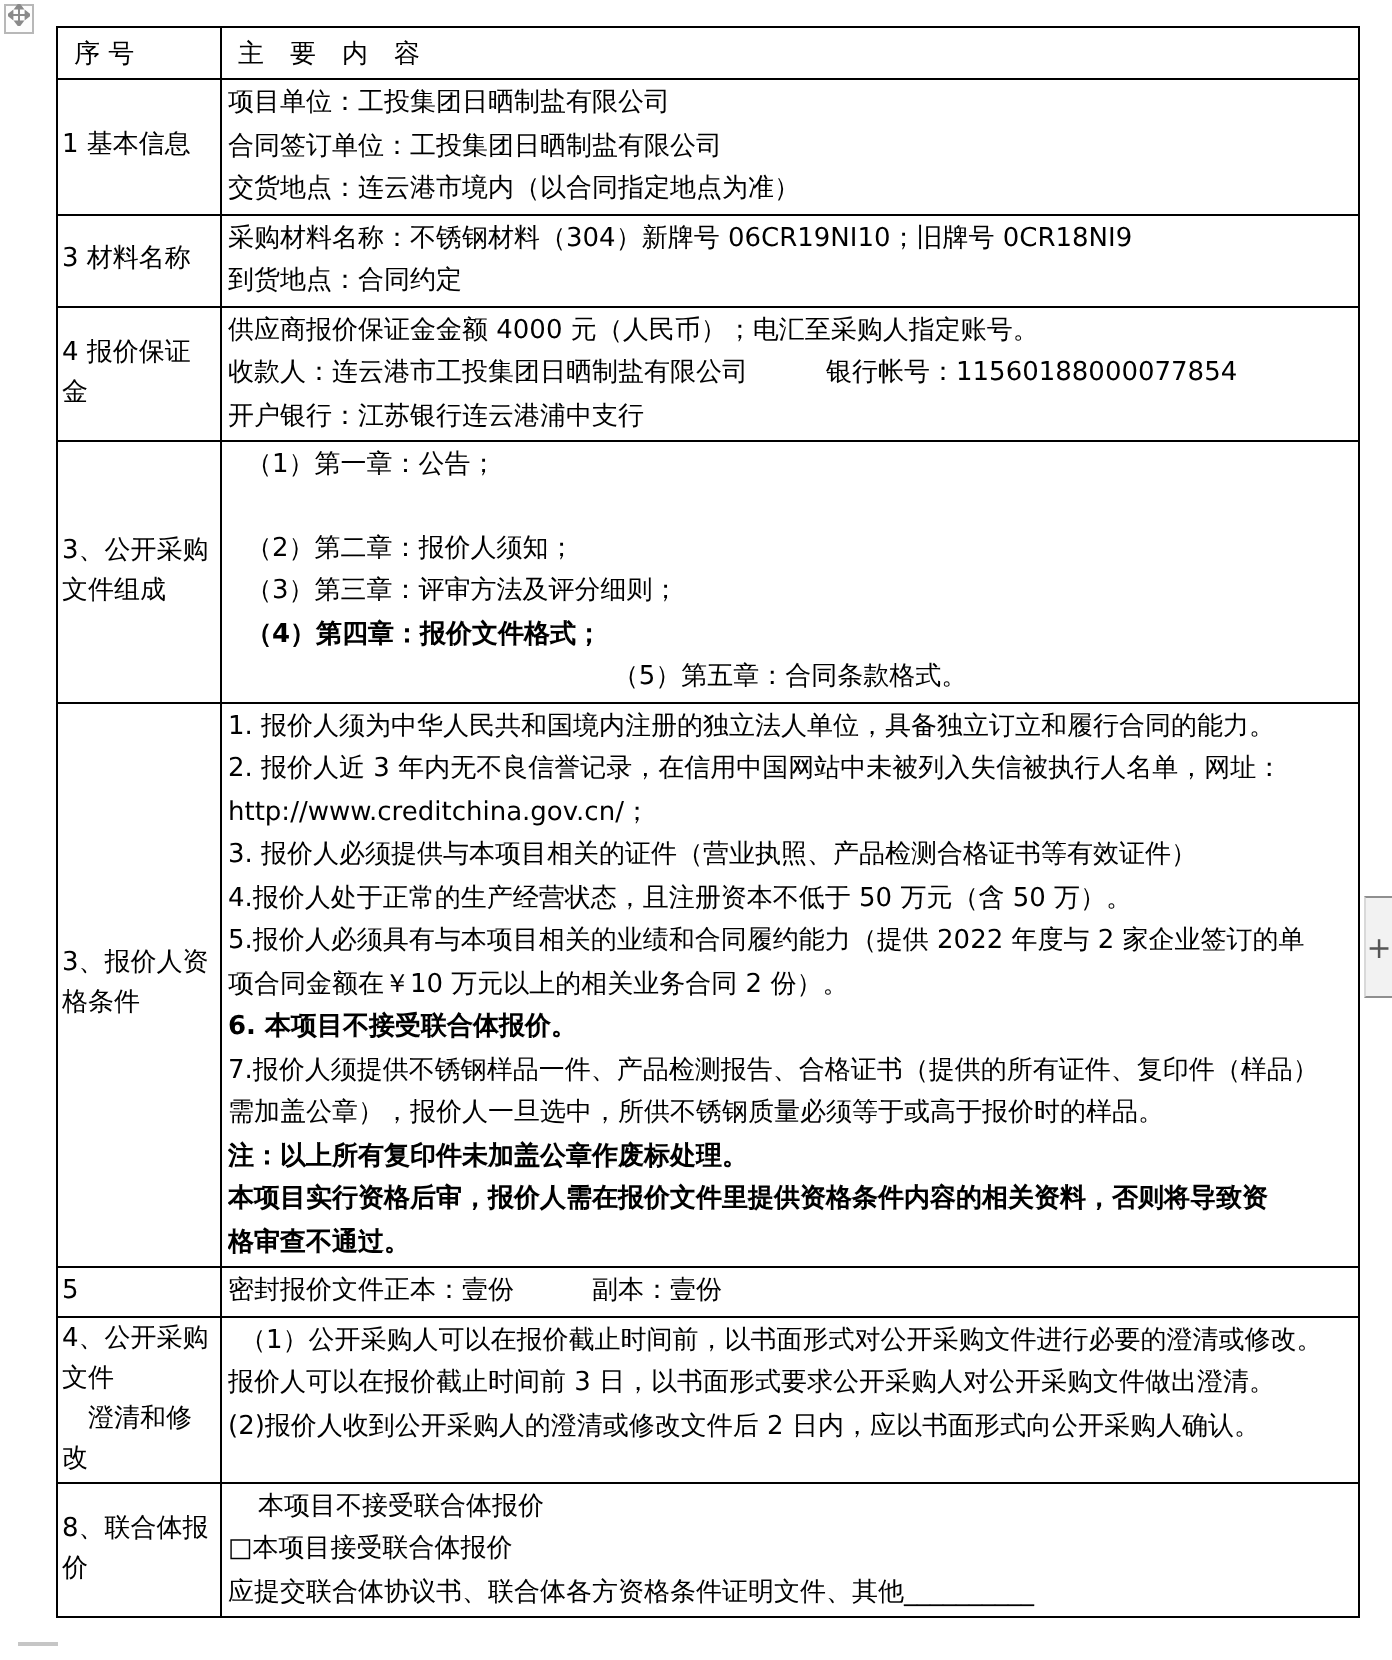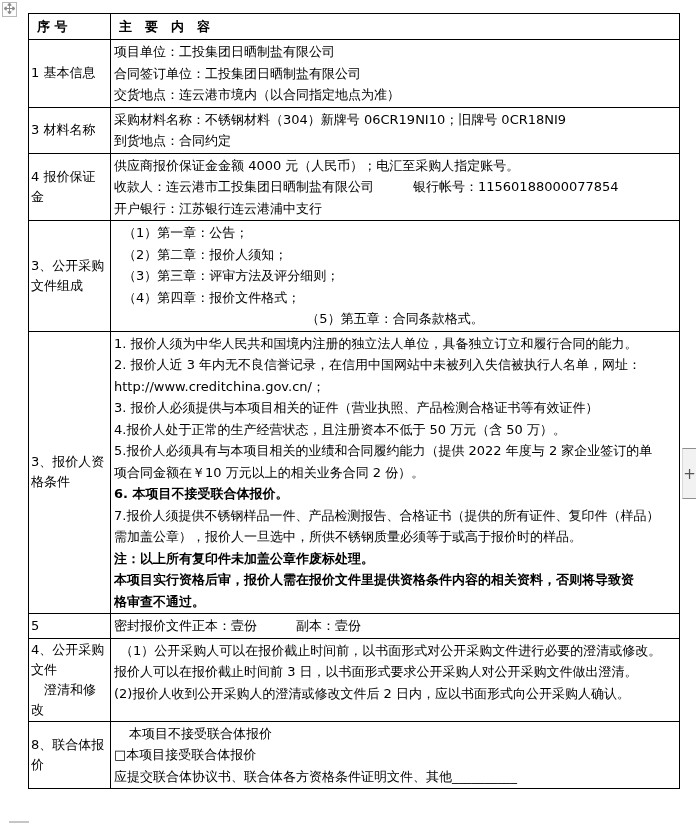--- a/index.html
+++ b/index.html
@@ -26,21 +26,21 @@
     position:absolute;left:28px;top:13px;
     width:651px;
     border-collapse:collapse;
     table-layout:fixed;
   }
   .doc-table th,.doc-table td{
     border:1px solid #000;
     box-sizing:border-box;
   }
   .doc-table th{
-    font-weight:bold;
+    font-weight:normal;
     text-align:left;
     height:26px;
     padding:0 0 0 8px;
     vertical-align:middle;
   }
   .label-cell{
     vertical-align:middle;
     padding:1px 1px 1px 2px;
     white-space:pre-wrap;
     line-height:20px;
@@ -129,23 +129,23 @@
             <div class="tline"><span>供应商报价保证金金额 4000 元（人民币）；电汇至采购人指定账号。</span></div>
             <div class="tline"><span>收款人：连云港市工投集团日晒制盐有限公司　　　银行帐号：11560188000077854</span></div>
             <div class="tline"><span>开户银行：江苏银行连云港浦中支行</span></div>
           </td>
         </tr>
         <tr>
           <td class="label-cell">3、公开采购
 文件组成</td>
           <td class="content-cell">
             <div class="tline" style="padding-left: 9px;"><span>（1）第一章：公告；</span></div>
-            <div class="tline" style="padding-left: 9px;"><span>（2）第二章：报价人须知；</span></div>
+            <div class="tline" style="padding-left: 9px; margin-top: 20px;"><span>（2）第二章：报价人须知；</span></div>
             <div class="tline" style="padding-left: 9px;"><span>（3）第三章：评审方法及评分细则；</span></div>
-            <div class="tline" style="padding-left: 9px;"><span>（4）第四章：报价文件格式；</span></div>
+            <div class="tline" style="padding-left: 9px; font-weight: bold;"><span>（4）第四章：报价文件格式；</span></div>
             <div class="tline" style="padding-left: 9px; text-align: center;"><span>（5）第五章：合同条款格式。</span></div>
           </td>
         </tr>
         <tr>
           <td class="label-cell">3、报价人资
 格条件</td>
           <td class="content-cell">
             <div class="tline"><span>1. 报价人须为中华人民共和国境内注册的独立法人单位，具备独立订立和履行合同的能力。</span></div>
             <div class="tline"><span>2. 报价人近 3 年内无不良信誉记录，在信用中国网站中未被列入失信被执行人名单，网址：</span></div>
             <div class="tline"><span class="u">http://www.creditchina.gov.cn/</span><span>；</span></div>

